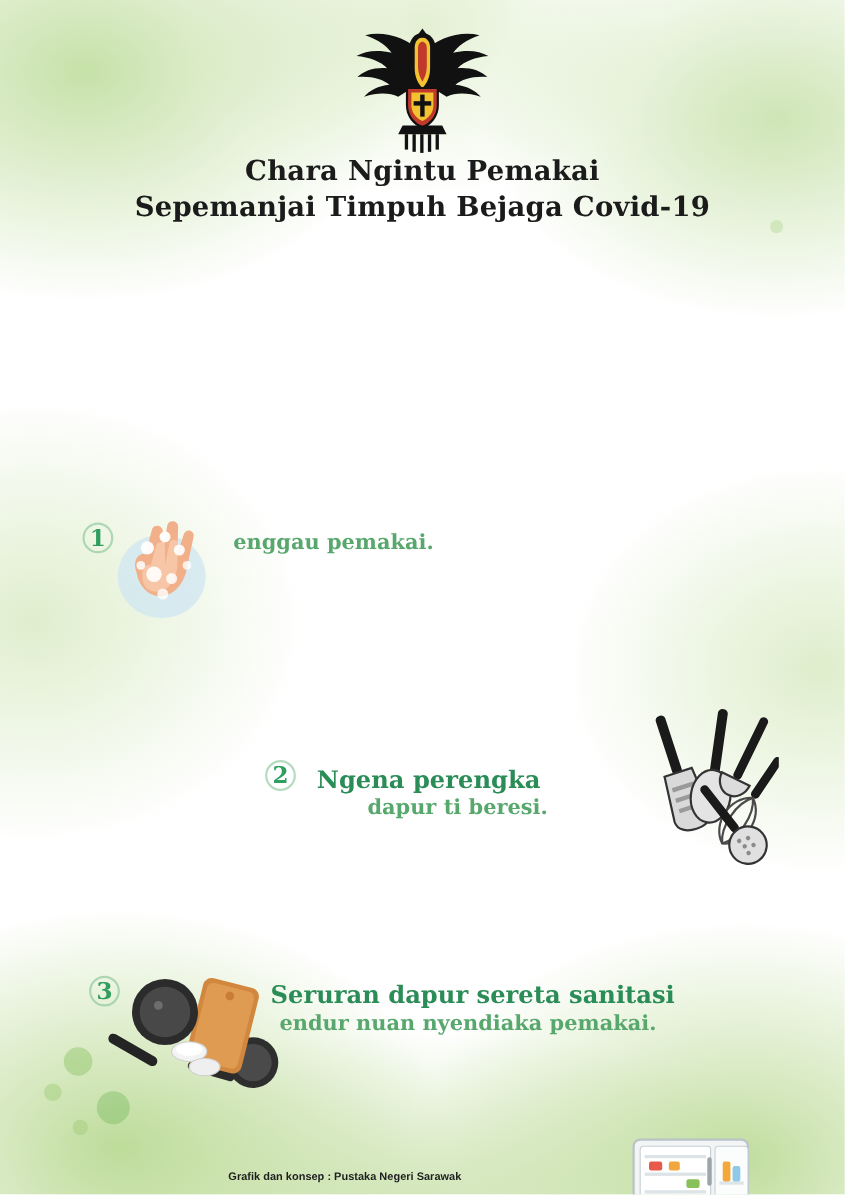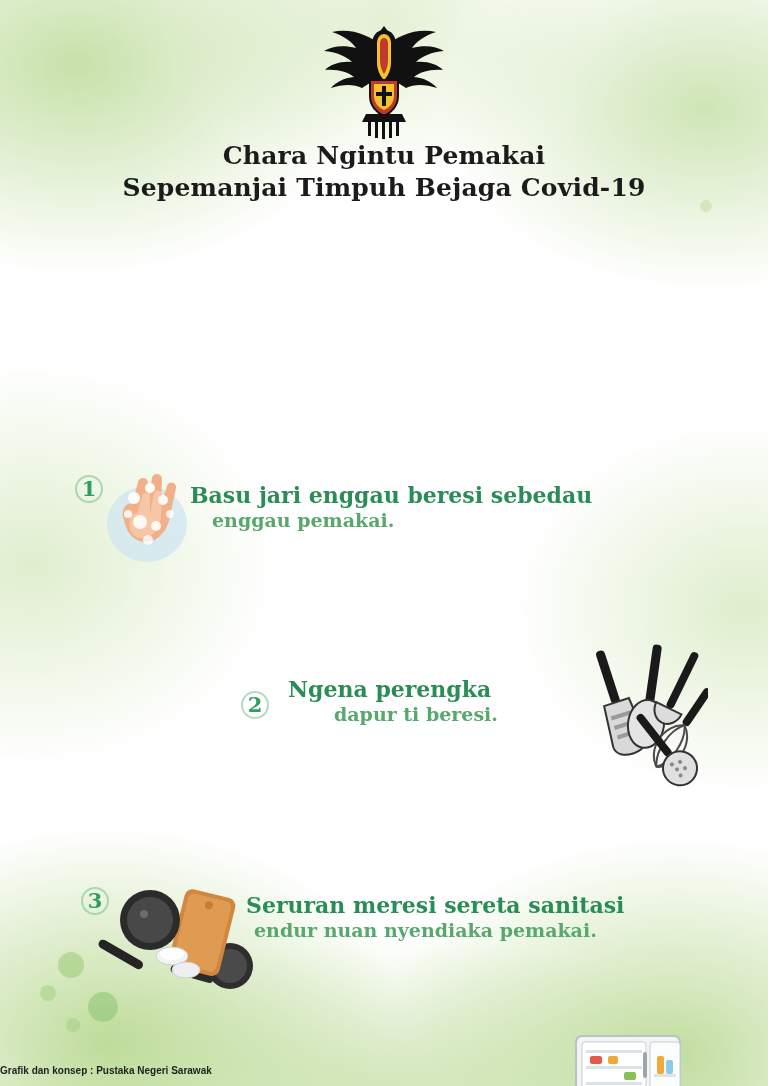--- a/index.html
+++ b/index.html
@@ -103,20 +103,21 @@
     color: #58a86e;
     line-height: 1.25;
   }
 
   
   .footer {
     position: absolute;
     bottom: 8px;
     left: 0;
     width: 627px;
+    text-align: center;
   }
   .footer div {
     font-family: "Liberation Sans", sans-serif;
     font-size: 10px;
     color: #1f1f1f;
     line-height: 1.45;
     font-weight: bold;
   }
 
   .ill { position: absolute; }
@@ -181,21 +182,20 @@
         <circle cx="59" cy="32" r="5" fill="#ffffff" opacity="0.9"></circle>
         <circle cx="36" cy="54" r="7" fill="#ffffff" opacity="0.9"></circle>
         <circle cx="52" cy="58" r="5" fill="#ffffff" opacity="0.85"></circle>
         <circle cx="24" cy="46" r="4" fill="#ffffff" opacity="0.85"></circle>
         <circle cx="44" cy="72" r="5" fill="#ffffff" opacity="0.8"></circle>
         <circle cx="66" cy="46" r="4" fill="#ffffff" opacity="0.8"></circle>
       </svg>
     </div>
 
     <div style="position:absolute; left:190px; top:246px; width:560px;">
-      <div class="txt-main">Basu jari enggau beresi sebedau</div>
       <div class="txt-sub" style="margin-left:22px;">enggau pemakai.</div>
     </div>
   </div>
 
   <div class="step" style="left:0; top:340px; width:768px; height:110px;">
     <div class="num" style="left:240px; top:350px;">2</div>
 
     <div class="ill" style="left:558px; top:300px; width:150px; height:150px;">
       <svg viewBox="0 0 150 150" width="150" height="150" xmlns="http://www.w3.org/2000/svg">
 
@@ -229,21 +229,21 @@
           <circle cx="128" cy="100" r="17" fill="#e0e0e0" stroke="#333" stroke-width="2"></circle>
           <circle cx="123" cy="96" r="2" fill="#8a8a8a"></circle>
           <circle cx="131" cy="96" r="2" fill="#8a8a8a"></circle>
           <circle cx="127" cy="103" r="2" fill="#8a8a8a"></circle>
           <circle cx="134" cy="104" r="2" fill="#8a8a8a"></circle>
           <circle cx="120" cy="104" r="2" fill="#8a8a8a"></circle>
         </g>
       </svg>
     </div>
 
-    <div style="position:absolute; left:288px; top:336px; width:300px;">
+    <div style="position:absolute; left:288px; top:356px; width:300px;">
       <div class="txt-main">Ngena perengka</div>
       <div class="txt-sub" style="margin-left:46px;">dapur ti beresi.</div>
     </div>
   </div>
 
   <div class="step" style="left:0; top:440px; width:768px; height:110px;">
     <div class="num" style="left:80px; top:446px;">3</div>
 
     <div class="ill" style="left:88px; top:444px; width:170px; height:110px;">
       <svg viewBox="0 0 170 110" width="170" height="110" xmlns="http://www.w3.org/2000/svg">
@@ -267,21 +267,21 @@
           <circle cx="56" cy="30" r="4" fill="#6d6d6d"></circle>
         </g>
 
         <ellipse cx="84" cy="72" rx="16" ry="9" fill="#f3f3f3" stroke="#cfcfcf"></ellipse>
         <ellipse cx="84" cy="70" rx="12" ry="6" fill="#ffffff"></ellipse>
         <ellipse cx="98" cy="86" rx="14" ry="8" fill="#efefef" stroke="#cfcfcf"></ellipse>
       </svg>
     </div>
 
     <div style="position:absolute; left:246px; top:452px; width:520px;">
-      <div class="txt-main">Seruran meresi sereta sanitasi</div>
+      <div class="txt-main">Seruran dapur sereta sanitasi</div>
       <div class="txt-sub" style="margin-left:8px;">endur nuan nyendiaka pemakai.</div>
     </div>
   </div>
 
   <div class="step" style="left:0; top:516px; width:768px; height:180px;">
 
     <div class="ill" style="left:568px; top:518px; width:120px; height:178px;">
       <svg viewBox="0 0 120 178" width="120" height="178" xmlns="http://www.w3.org/2000/svg">
         <rect x="8" y="2" width="104" height="170" rx="6" fill="#f2f4f5" stroke="#b9c2c6" stroke-width="2"></rect>
 

